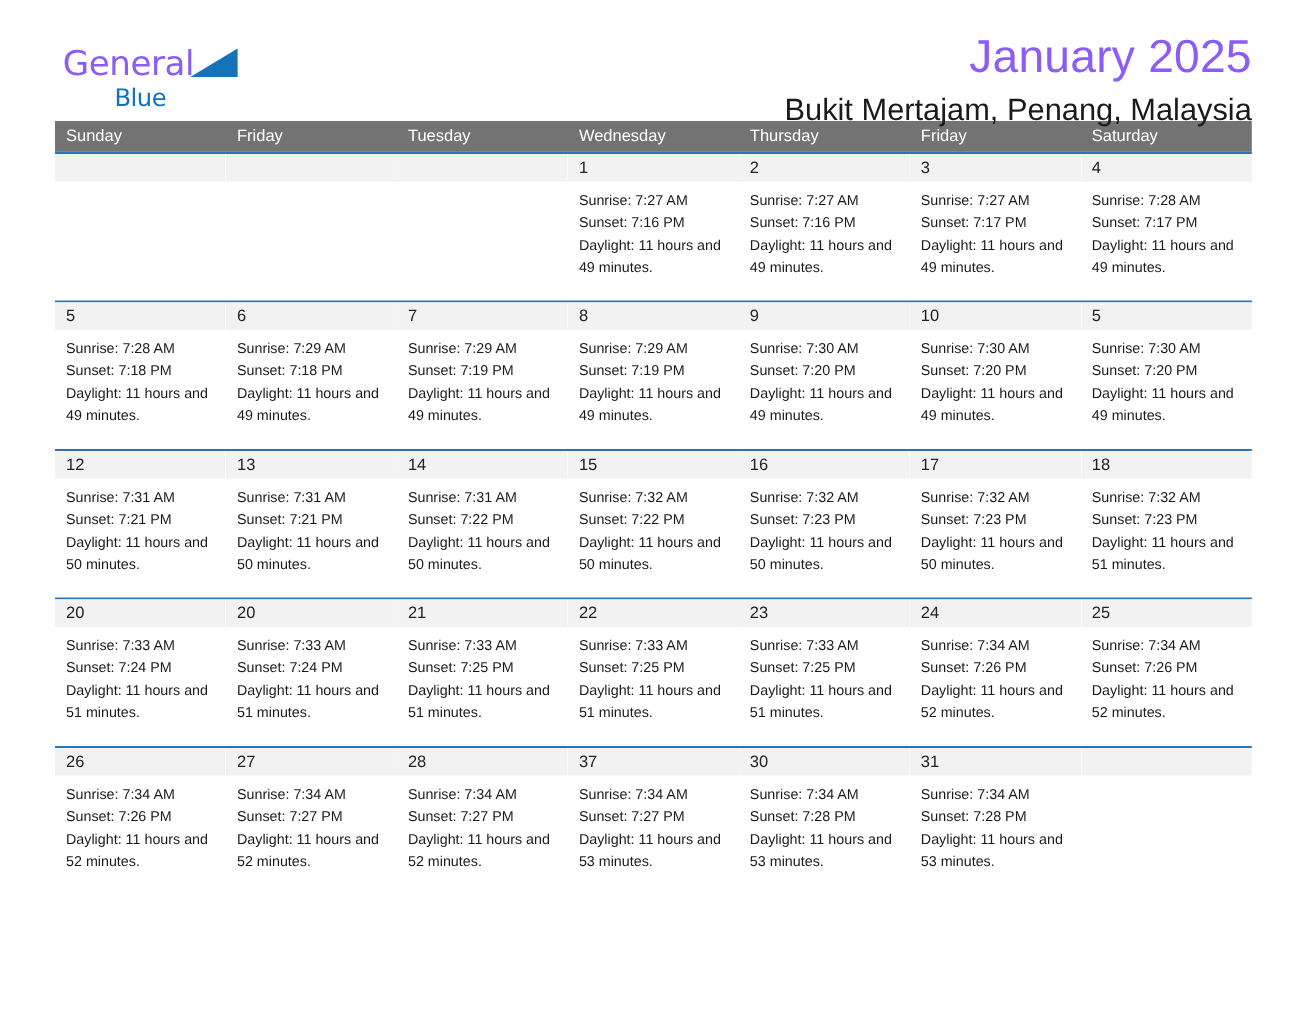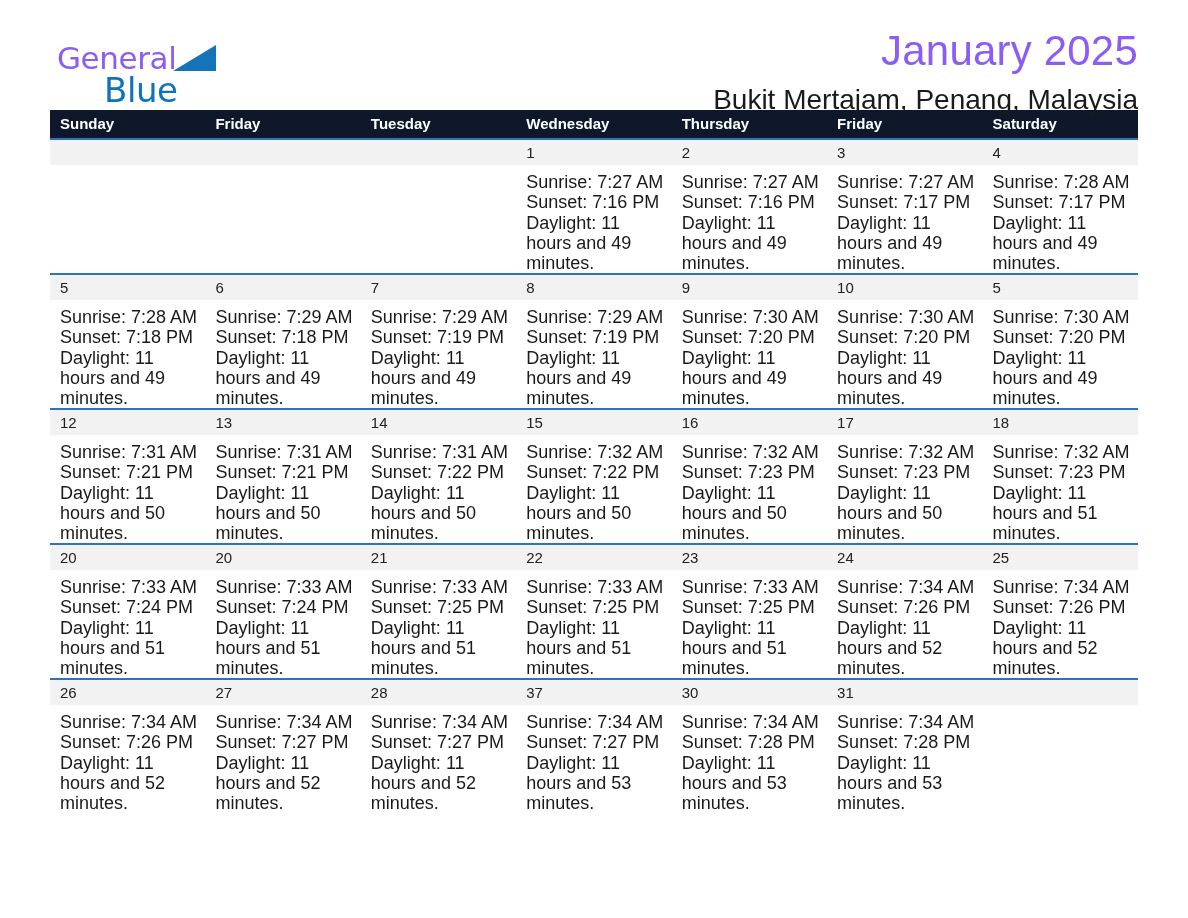--- a/index.html
+++ b/index.html
@@ -61,21 +61,21 @@
     width: 0;
     height: 0;
     border-style: solid;
     border-width: 0 0 26px 43px;
     border-color: transparent transparent #1573ba transparent;
   }
   .logo-line2 {
     margin-top: -4px;
     margin-left: 47px;
     font-family: "DejaVu Sans", sans-serif;
-    font-size: 34px;
+    font-size: 22px;
     letter-spacing: -0.4px;
     color: #0f72bb;
     line-height: 36px;
   }
 
   .title-block {
     position: absolute;
     right: 0;
     top: 26px;
     text-align: right;
@@ -99,23 +99,22 @@
 
   
   .calendar {
     margin: 0 50px;
     width: 1088px;
     box-sizing: border-box;
   }
 
   .weekday-row {
     display: flex;
-    background: #0f172a;
+    background: #737373;
     height: 28px;
-    font-weight: bold;
   }
   .weekday-cell {
     flex: 1 1 0;
     color: #ffffff;
     font-size: 15px;
     line-height: 28px;
     padding-left: 10px;
     box-sizing: border-box;
     white-space: nowrap;
     overflow: hidden;
@@ -150,21 +149,21 @@
     color: #222222;
     padding-left: 10px;
     display: block;
   }
   .day-cell.empty .day-number-band {
     background: #f2f2f2;
   }
 
   .day-info {
     padding: 7px 8px 0 10px;
-    font-size: 18px;
+    font-size: 13px;
     line-height: 20.3px;
     color: #1a1a1a;
   }
   .day-info div {
     white-space: nowrap;
   }
   .day-info .daylight {
     white-space: normal;
   }
 </style>

